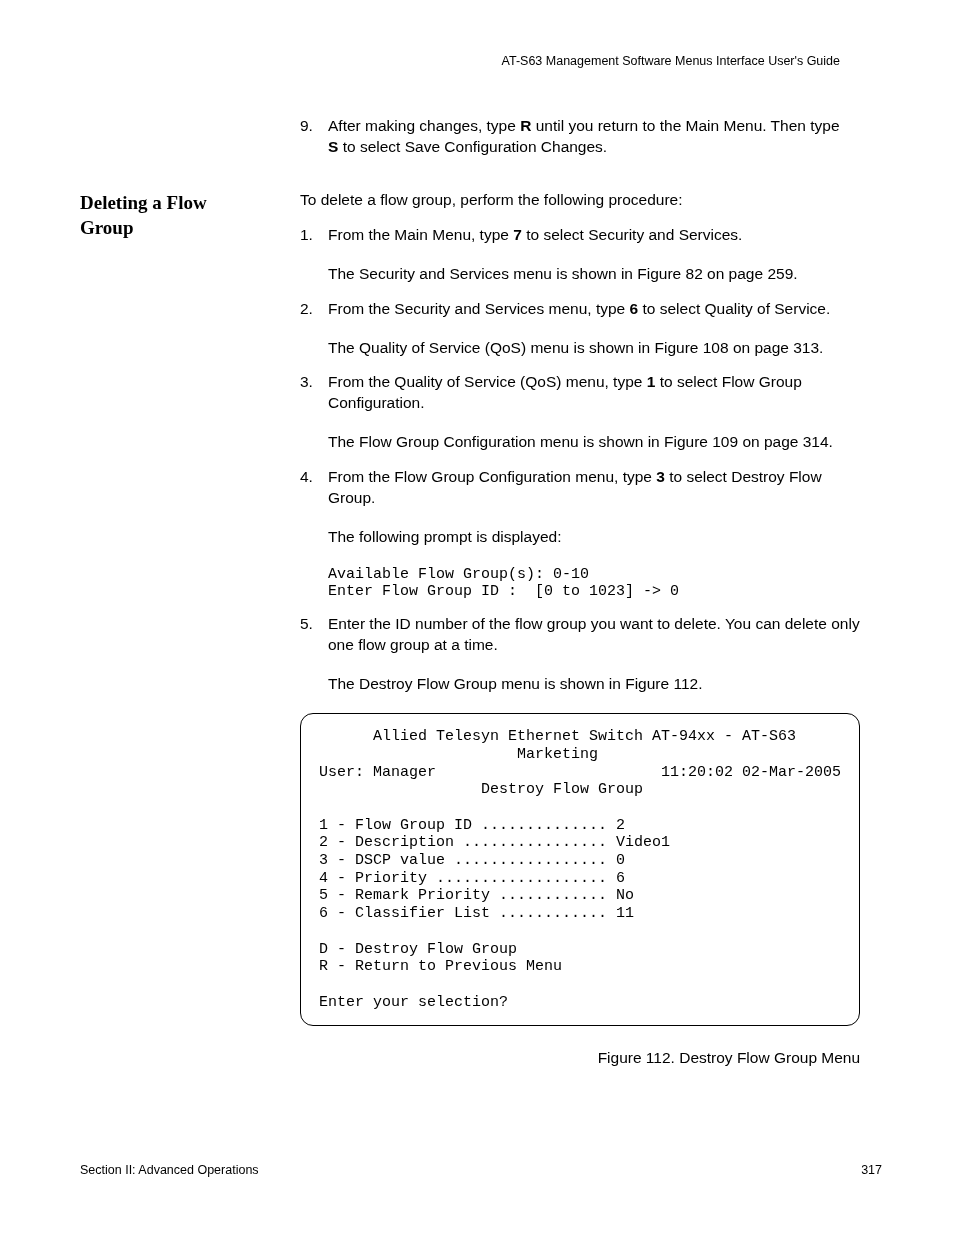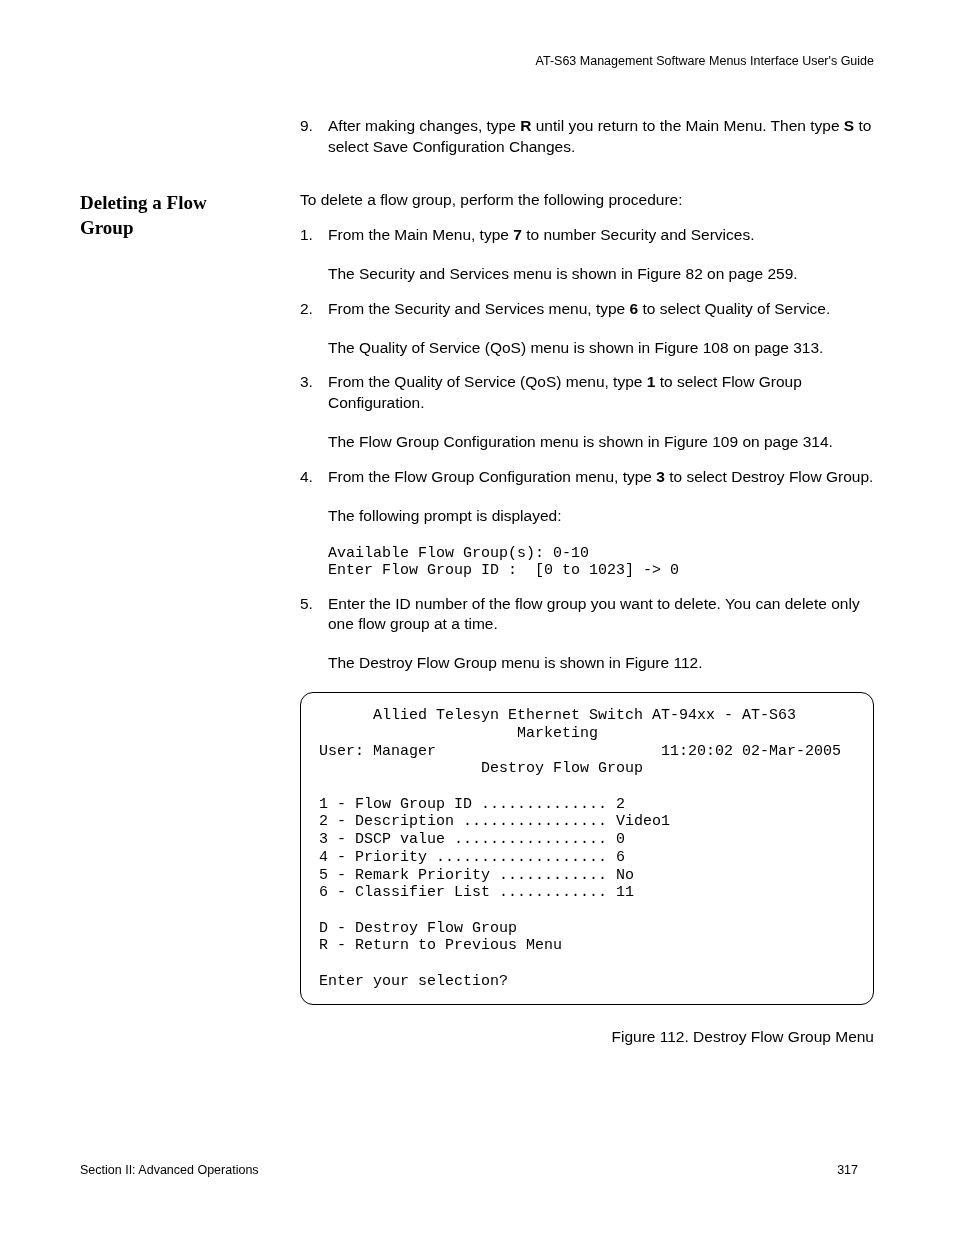--- a/index.html
+++ b/index.html
@@ -8,21 +8,21 @@
     font-family: Arial, Helvetica, sans-serif;
     font-size: 15px;
     color: #000;
     background: #fff;
     width: 954px;
     height: 1235px;
     position: relative;
     box-sizing: border-box;
   }
   .page {
-    padding: 54px 80px 40px 80px;
+    padding: 54px 114px 40px 80px;
     box-sizing: border-box;
     height: 100%;
     position: relative;
   }
   .header {
     text-align: right;
     font-size: 12.5px;
     margin-bottom: 48px;
   }
   .content-row {
@@ -78,21 +78,21 @@
   }
   .figure-caption {
     text-align: right;
     font-size: 15.5px;
     margin-top: 22px;
   }
   .footer {
     position: absolute;
     bottom: 58px;
     left: 80px;
-    right: 96px;
+    right: 72px;
     display: flex;
     justify-content: space-between;
     font-size: 12.5px;
   }
   b { font-weight: bold; }
 </style>
 </head>
 <body>
 
 <div class="page">
@@ -118,21 +118,21 @@
       <span>Deleting a Flow</span><br>
       <span>Group</span>
     </div>
     <div class="main-col">
 
       <div style="margin-bottom:14px;">To delete a flow group, perform the following procedure:</div>
 
       <div class="step">
         <div class="step-num">1.</div>
         <div class="step-body">
-          <span>From the Main Menu, type </span><b>7</b><span> to number Security and Services.</span>
+          <span>From the Main Menu, type </span><b>7</b><span> to select Security and Services.</span>
           <div class="sub-para">The Security and Services menu is shown in Figure 82 on page 259.</div>
         </div>
       </div>
 
       <div class="step">
         <div class="step-num">2.</div>
         <div class="step-body">
           <span>From the Security and Services menu, type </span><b>6</b><span> to select Quality of Service.</span>
           <div class="sub-para">The Quality of Service (QoS) menu is shown in Figure 108 on page 313.</div>
         </div>

